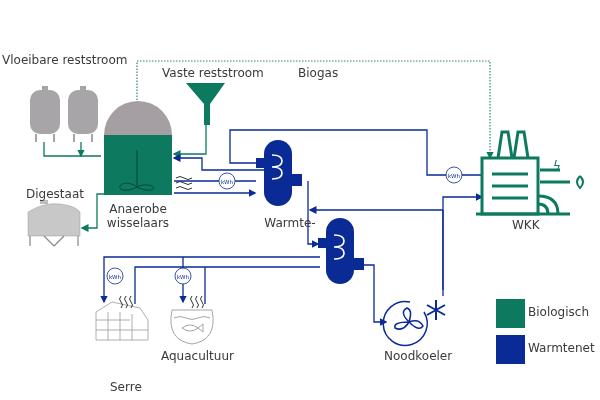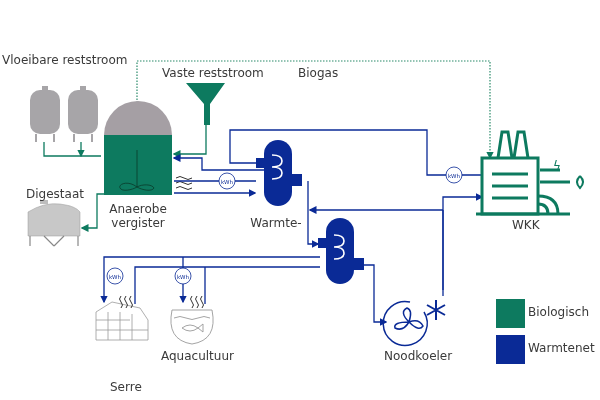--- a/index.html
+++ b/index.html
@@ -145,23 +145,23 @@
     <path d="M436,300 L436,320 M427,305 L445,315 M427,315 L445,305" stroke-width="2"></path>
   </g>
 </svg>
 
 <div class="lbl" style="left:2px;top:53px;">Vloeibare reststroom</div>
 <div class="lbl" style="left:154px;top:66px;margin-left:8px;">Vaste reststroom</div>
 <div class="lbl" style="left:298px;top:66px;text-align:right;">Biogas</div>
 <div class="lbl" style="left:26px;top:187px;">Digestaat</div>
 <div class="lbl center" style="left:105px;top:202px;width:66px;">
   <div>Anaerobe</div>
-  <div>vergister</div>
+  <div>wisselaars</div>
 </div>
-<div class="lbl center" style="left:238px;top:216px;width:76px;">
+<div class="lbl center" style="left:252px;top:216px;width:76px;">
   <div>Warmte-</div>
 </div>
 <div class="lbl" style="left:512px;top:218px;">WKK</div>
 <div class="lbl" style="left:110px;top:349px;margin-top:31px;">Serre</div>
 <div class="lbl" style="left:161px;top:349px;">Aquacultuur</div>
 <div class="lbl" style="left:384px;top:349px;">Noodkoeler</div>
 
 <div class="legend-swatch" style="left:496px;top:299px;background:#0d7a5f;"></div>
 <div class="legend-text" style="left:528px;top:305px;">Biologisch</div>
 <div class="legend-swatch" style="left:496px;top:335px;background:#0a2a96;"></div>

